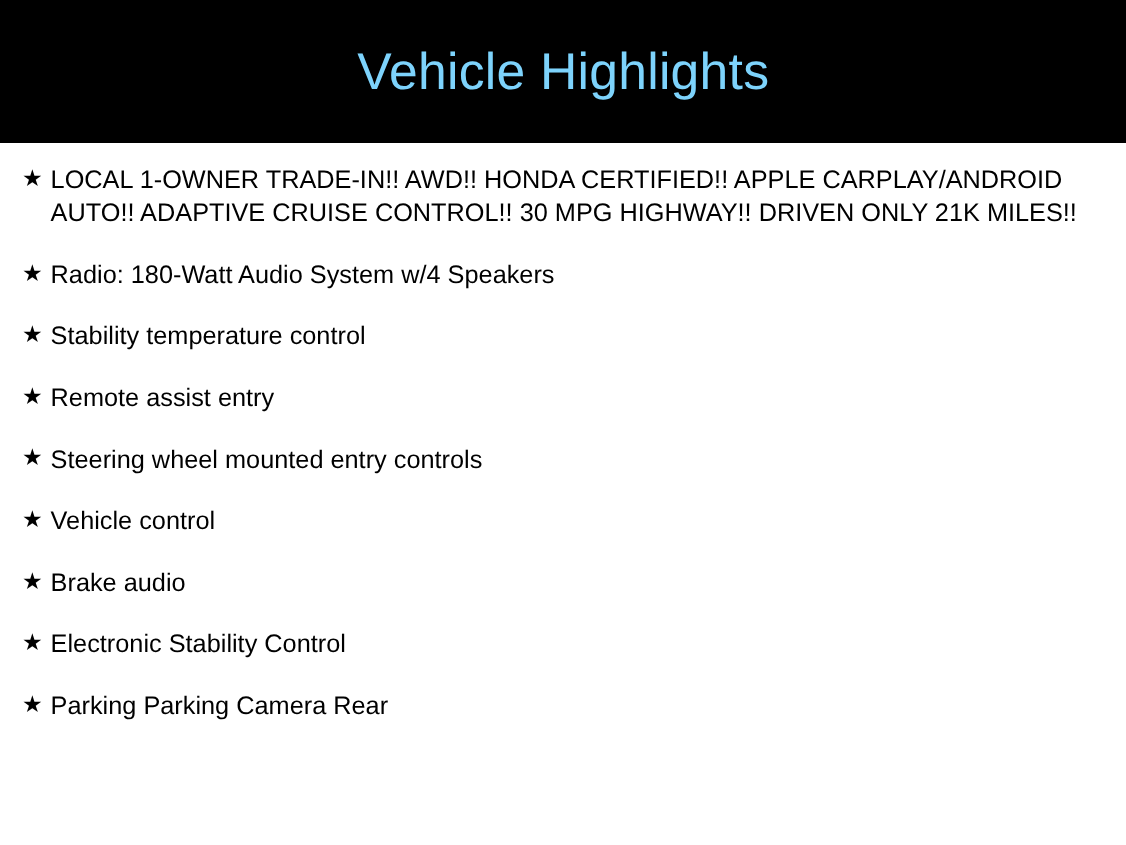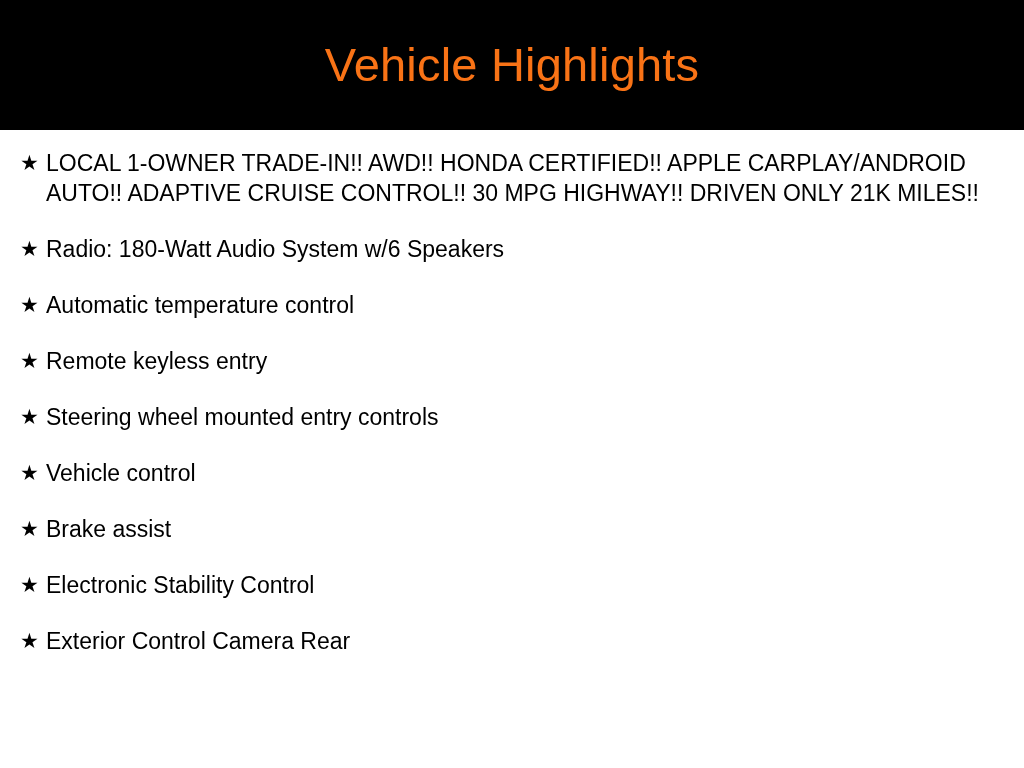--- a/index.html
+++ b/index.html
@@ -22,21 +22,21 @@
   .header-bar {
     width: 100%;
     height: 130px;
     background: #000000;
     display: flex;
     align-items: center;
     justify-content: center;
     box-sizing: border-box;
   }
   .header-title {
-    color: #f97316;
+    color: #7dd3fc;
     font-size: 47px;
     font-weight: normal;
     letter-spacing: 0.2px;
     line-height: 1.1;
     margin: 0;
     padding: 0 20px;
     text-align: left;
     font-family: "Liberation Sans", sans-serif;
   }
   .highlights-list {
@@ -82,53 +82,53 @@
 
   <ul class="highlights-list">
 
     <li class="highlight-item">
       <span class="bullet-star">★</span>
       <span class="item-text long">LOCAL 1-OWNER TRADE-IN!! AWD!! HONDA CERTIFIED!! APPLE CARPLAY/ANDROID AUTO!! ADAPTIVE CRUISE CONTROL!! 30 MPG HIGHWAY!! DRIVEN ONLY 21K MILES!!</span>
     </li>
 
     <li class="highlight-item">
       <span class="bullet-star">★</span>
-      <span class="item-text">Radio: 180-Watt Audio System w/6 Speakers</span>
+      <span class="item-text">Radio: 180-Watt Audio System w/4 Speakers</span>
     </li>
 
     <li class="highlight-item">
       <span class="bullet-star">★</span>
-      <span class="item-text">Automatic temperature control</span>
+      <span class="item-text">Stability temperature control</span>
     </li>
 
     <li class="highlight-item">
       <span class="bullet-star">★</span>
-      <span class="item-text">Remote keyless entry</span>
+      <span class="item-text">Remote assist entry</span>
     </li>
 
     <li class="highlight-item">
       <span class="bullet-star">★</span>
       <span class="item-text">Steering wheel mounted entry controls</span>
     </li>
 
     <li class="highlight-item">
       <span class="bullet-star">★</span>
       <span class="item-text">Vehicle control</span>
     </li>
 
     <li class="highlight-item">
       <span class="bullet-star">★</span>
-      <span class="item-text">Brake assist</span>
+      <span class="item-text">Brake audio</span>
     </li>
 
     <li class="highlight-item">
       <span class="bullet-star">★</span>
       <span class="item-text">Electronic Stability Control</span>
     </li>
 
     <li class="highlight-item">
       <span class="bullet-star">★</span>
-      <span class="item-text">Exterior Control Camera Rear</span>
+      <span class="item-text">Parking Parking Camera Rear</span>
     </li>
 
   </ul>
 
 </div>
 
 </body></html>

